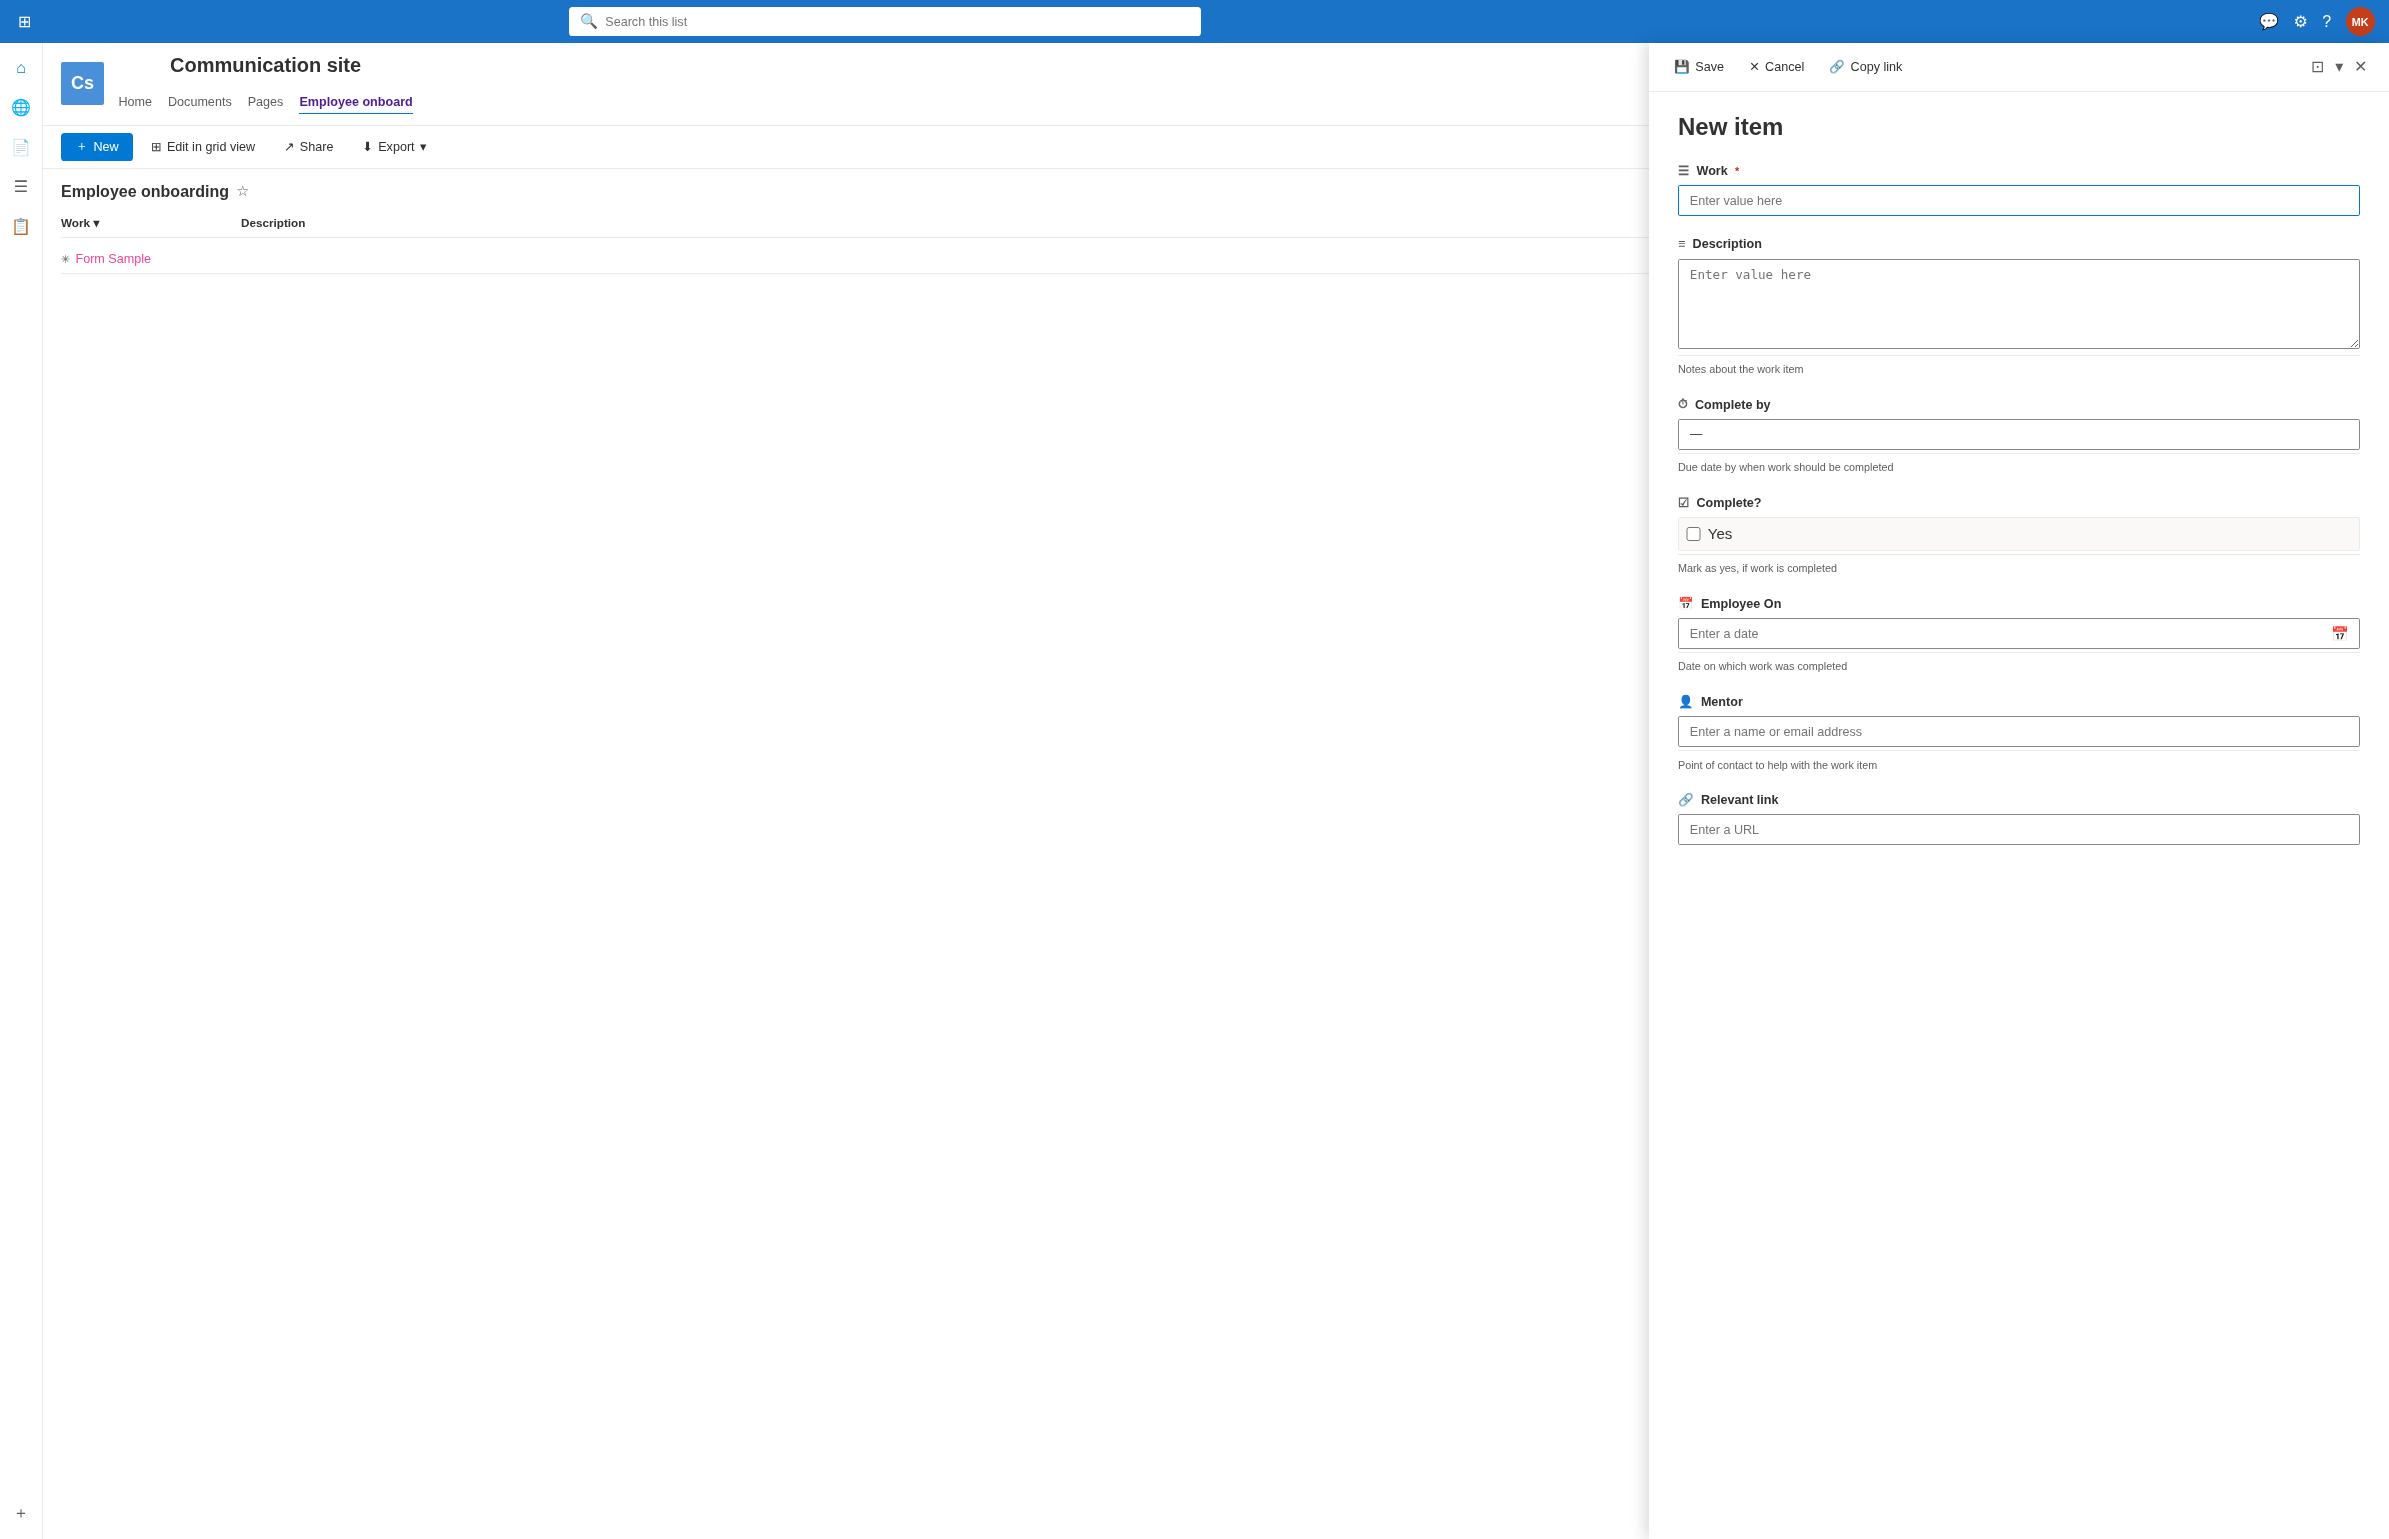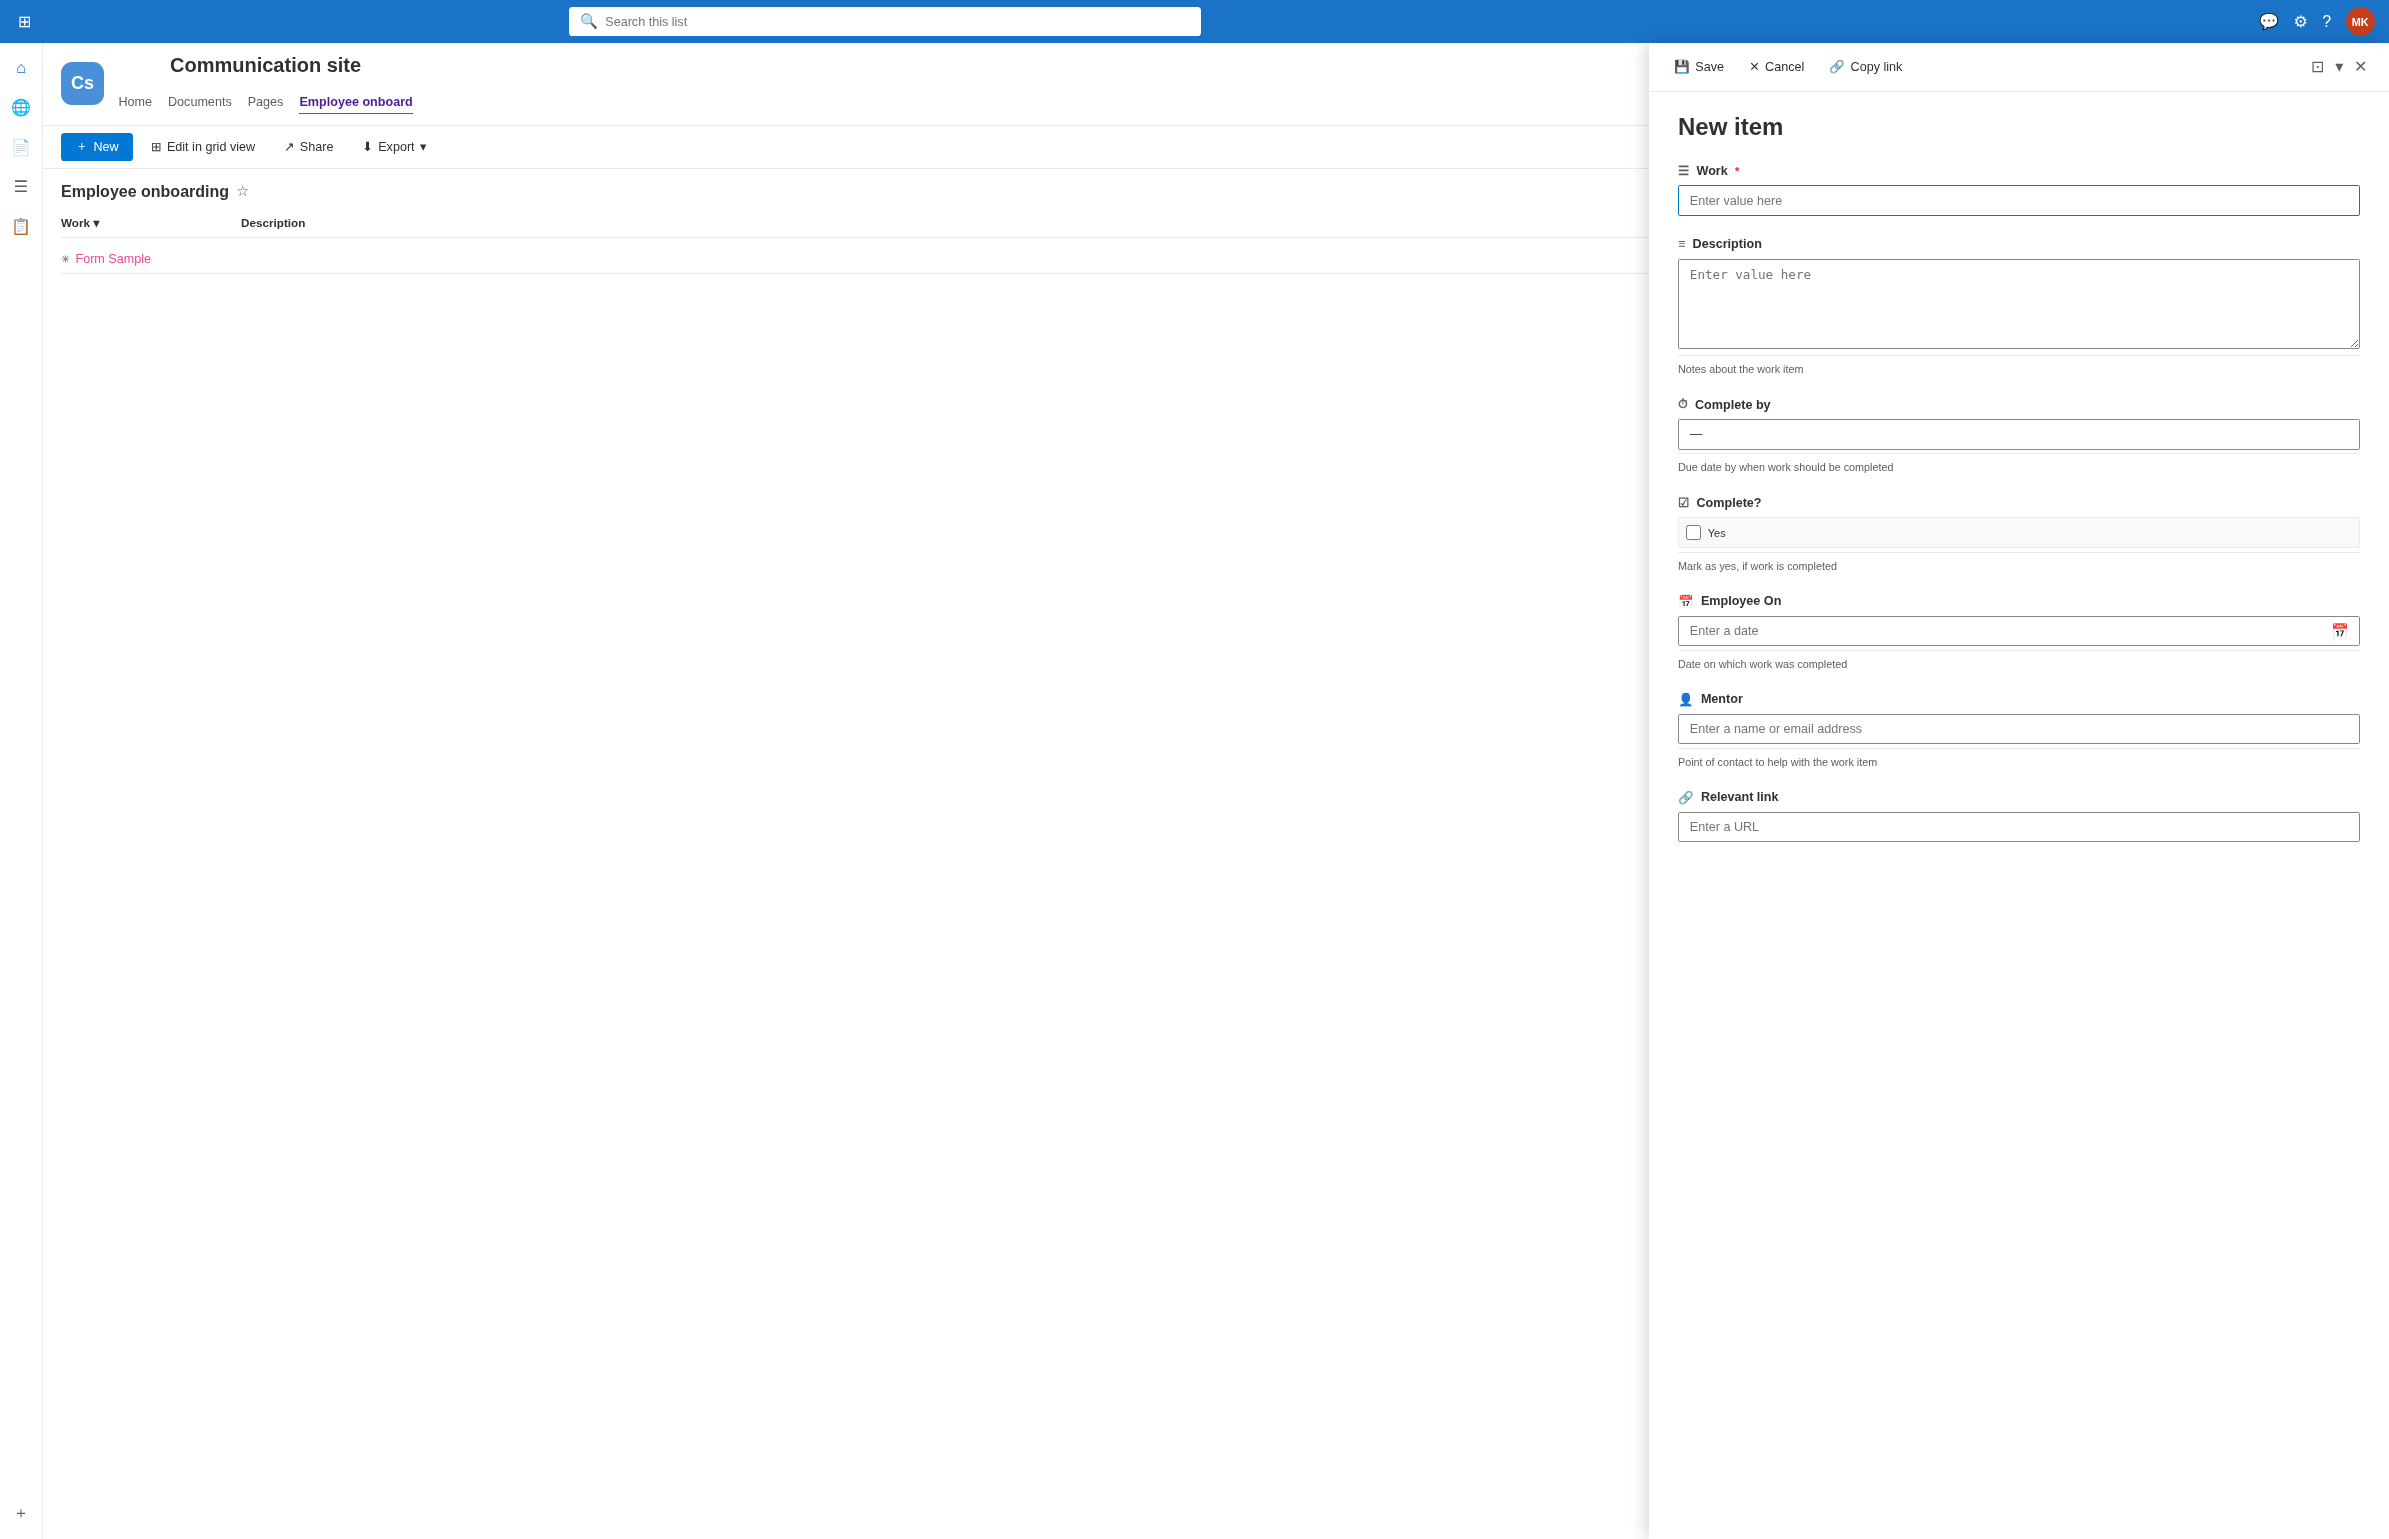--- a/index.html
+++ b/index.html
@@ -111,21 +111,21 @@
       padding: 10.8px 18px;
       border-bottom: 0.9px solid #edebe9;
       display: flex;
       align-items: center;
       gap: 14.4px;
     }
     .site-logo {
       width: 43px;
       height: 43px;
       background: #4a90d9;
-      border-radius: 11px;
+      border-radius: 2px;
       display: flex;
       align-items: center;
       justify-content: center;
       color: white;
       font-size: 18px;
       font-weight: 700;
       flex-shrink: 0;
     }
     .site-name {
       font-size: 20px;
@@ -373,21 +373,21 @@
       background: #faf9f8;
       border: 0.9px solid #edebe9;
       border-radius: 1.8px;
     }
     .checkbox-row input[type="checkbox"] {
       width: 14.4px;
       height: 14.4px;
       cursor: pointer;
     }
     .checkbox-row label {
-      font-size: 11px;
+      font-size: 15px;
       color: #323130;
       cursor: pointer;
     }
   </style>
 </head>
 <body>
 
 <nav class="top-nav">
   <span class="top-nav-waffle">⊞</span>
   <div class="top-nav-search">

